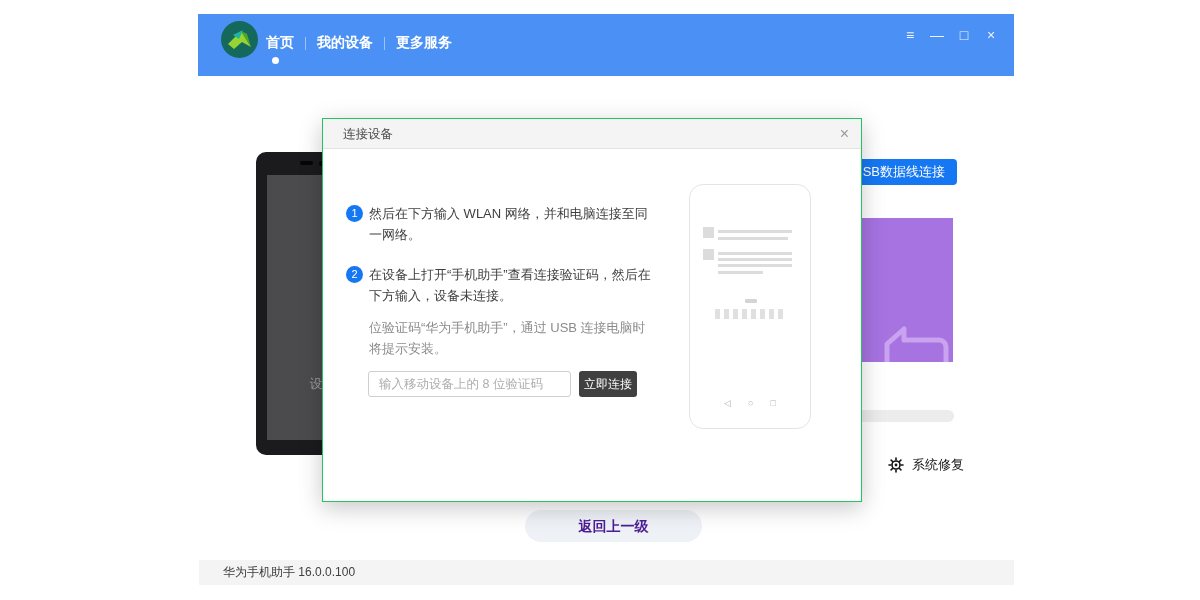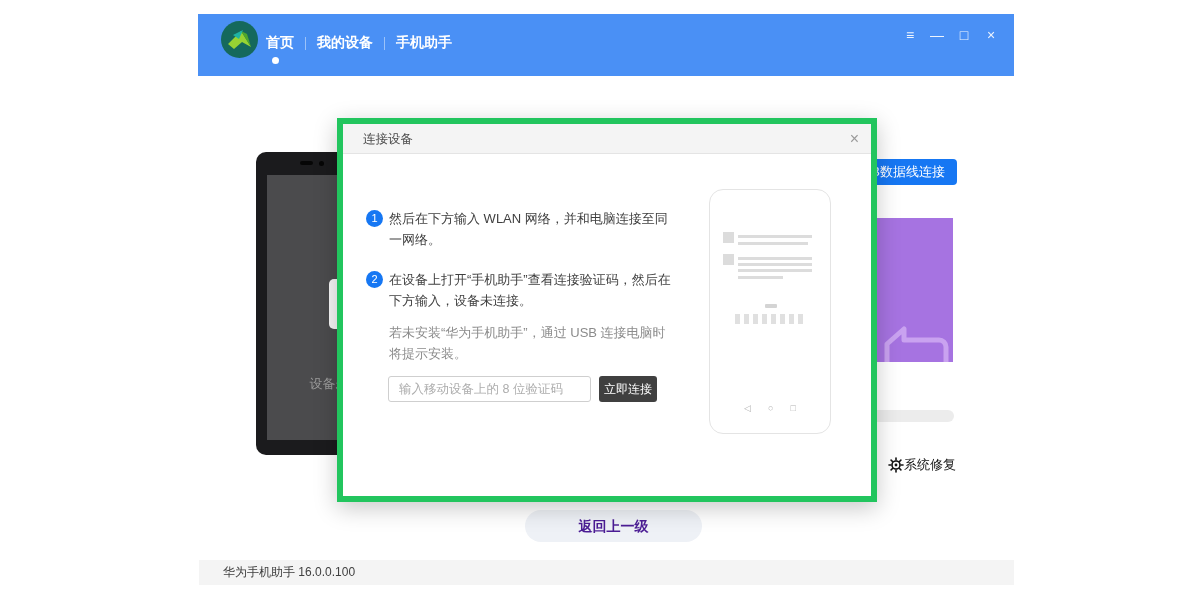--- a/index.html
+++ b/index.html
@@ -27,32 +27,32 @@
   .device-status { position:absolute; left:0; top:200px; width:150px; text-align:center; font-size:13px; color:#9c9c9c; }
 
   .usb-connect-btn { position:absolute; left:820px; top:159px; width:137px; height:26px; background:#1677f3; border-radius:4px; cursor:pointer; }
   .usb-connect-btn span { position:absolute; right:12px; top:0; line-height:26px; font-size:13px; color:#fff; white-space:nowrap; }
 
   .feature-card { position:absolute; left:820px; top:218px; width:133px; height:144px; background:#a673e1; overflow:hidden; cursor:pointer; }
   .feature-card svg { position:absolute; right:0; bottom:0; }
 
   .progress-bar { position:absolute; left:830px; top:410px; width:124px; height:12px; border-radius:6px; background:#ececec; }
 
-  .system-repair { position:absolute; left:888px; top:456px; display:flex; align-items:center; gap:0; cursor:pointer;text-align:center; }
+  .system-repair { position:absolute; left:888px; top:456px; display:flex; align-items:center; gap:8px; cursor:pointer;text-align:center; }
   .system-repair-label { font-size:13px; color:#141414; }
 
   .back-btn { position:absolute; left:525px; top:510px; width:177px; height:32px; border-radius:16px; background:#eef1f6;
     color:#4c1d95; font-size:14px; font-weight:600; text-align:center; line-height:32px; cursor:pointer; }
 
   .app-footer { position:absolute; left:199px; top:560px; width:815px; height:25px; background:#f4f4f4; }
   .version { margin-left:24px; line-height:25px; font-size:12px; color:#404040; }
 
   
-  .dialog { position:absolute; left:337px; top:118px; width:540px; height:384px; background:#fff; z-index:20;
-    border:6px solid #22c55e; box-shadow:0 6px 22px rgba(0,0,0,.22); }
+  .dialog { position:absolute; left:322px; top:118px; width:540px; height:384px; background:#fff; z-index:20;
+    border:1px solid #22c55e; box-shadow:0 6px 22px rgba(0,0,0,.22); }
   .dialog-titlebar { position:absolute; left:0; top:0; width:100%; height:30px; background:#f4f4f4; border-bottom:1px solid #e4e4e4; }
   .dialog-title { margin-left:20px; line-height:30px; font-size:12.5px; color:#4a4a4a; }
   .dialog-close { position:absolute; right:12px; top:0; line-height:30px; font-size:16px; color:#9a9a9a; cursor:pointer; }
 
   .step-badge { position:absolute; width:17px; height:17px; border-radius:50%; background:#1677f3;
     color:#fff; font-size:11px; text-align:center; line-height:17px; }
   .badge-1 { left:23px; top:86px; }
   .badge-2 { left:23px; top:147px; }
   .step-text { position:absolute; left:46px; width:288px; font-size:13px; color:#3f3f3f; line-height:21px; }
   .text-1 { top:84px; }
@@ -93,21 +93,21 @@
       <circle cx="18.5" cy="18.5" r="18.5" fill="#15695c"></circle>
       <polygon points="7,23 20,10 30,26 21,21 13,28" fill="#97d333"></polygon>
       <polygon points="20,10 30,26 26,13" fill="#4ea82c"></polygon>
       <polygon points="12,14 22,9 18,18" fill="#1fb3a2"></polygon>
     </svg>
     <div class="nav">
       <span class="nav-item">首页</span>
       <span class="nav-divider"></span>
       <span class="nav-item">我的设备</span>
       <span class="nav-divider"></span>
-      <span class="nav-item">手机助手</span>
+      <span class="nav-item">更多服务</span>
     </div>
     <div class="nav-dot"></div>
     <div class="win-controls">
       <span class="win-btn">≡</span>
       <span class="win-btn">—</span>
       <span class="win-btn">□</span>
       <span class="win-btn">×</span>
     </div>
   </div>
 
@@ -162,21 +162,21 @@
       <div class="dialog-title">连接设备</div>
       <div class="dialog-close">×</div>
     </div>
 
     <div class="step-badge badge-1">1</div>
     <div class="step-text text-1">然后在下方输入 WLAN 网络，并和电脑连接至同一网络。</div>
 
     <div class="step-badge badge-2">2</div>
     <div class="step-text text-2">在设备上打开“手机助手”查看连接验证码，然后在下方输入，设备未连接。</div>
 
-    <div class="note-text">若未安装“华为手机助手”，通过 USB 连接电脑时将提示安装。</div>
+    <div class="note-text">位验证码“华为手机助手”，通过 USB 连接电脑时将提示安装。</div>
 
     <input class="code-input" type="text" placeholder="输入移动设备上的 8 位验证码" style="">
     <div class="connect-btn">立即连接</div>
 
     <div class="phone-illus">
       <div class="sk sk-sq1"></div>
       <div class="sk sk-l1"></div>
       <div class="sk sk-l2"></div>
       <div class="sk sk-sq2"></div>
       <div class="sk sk-l3"></div>

